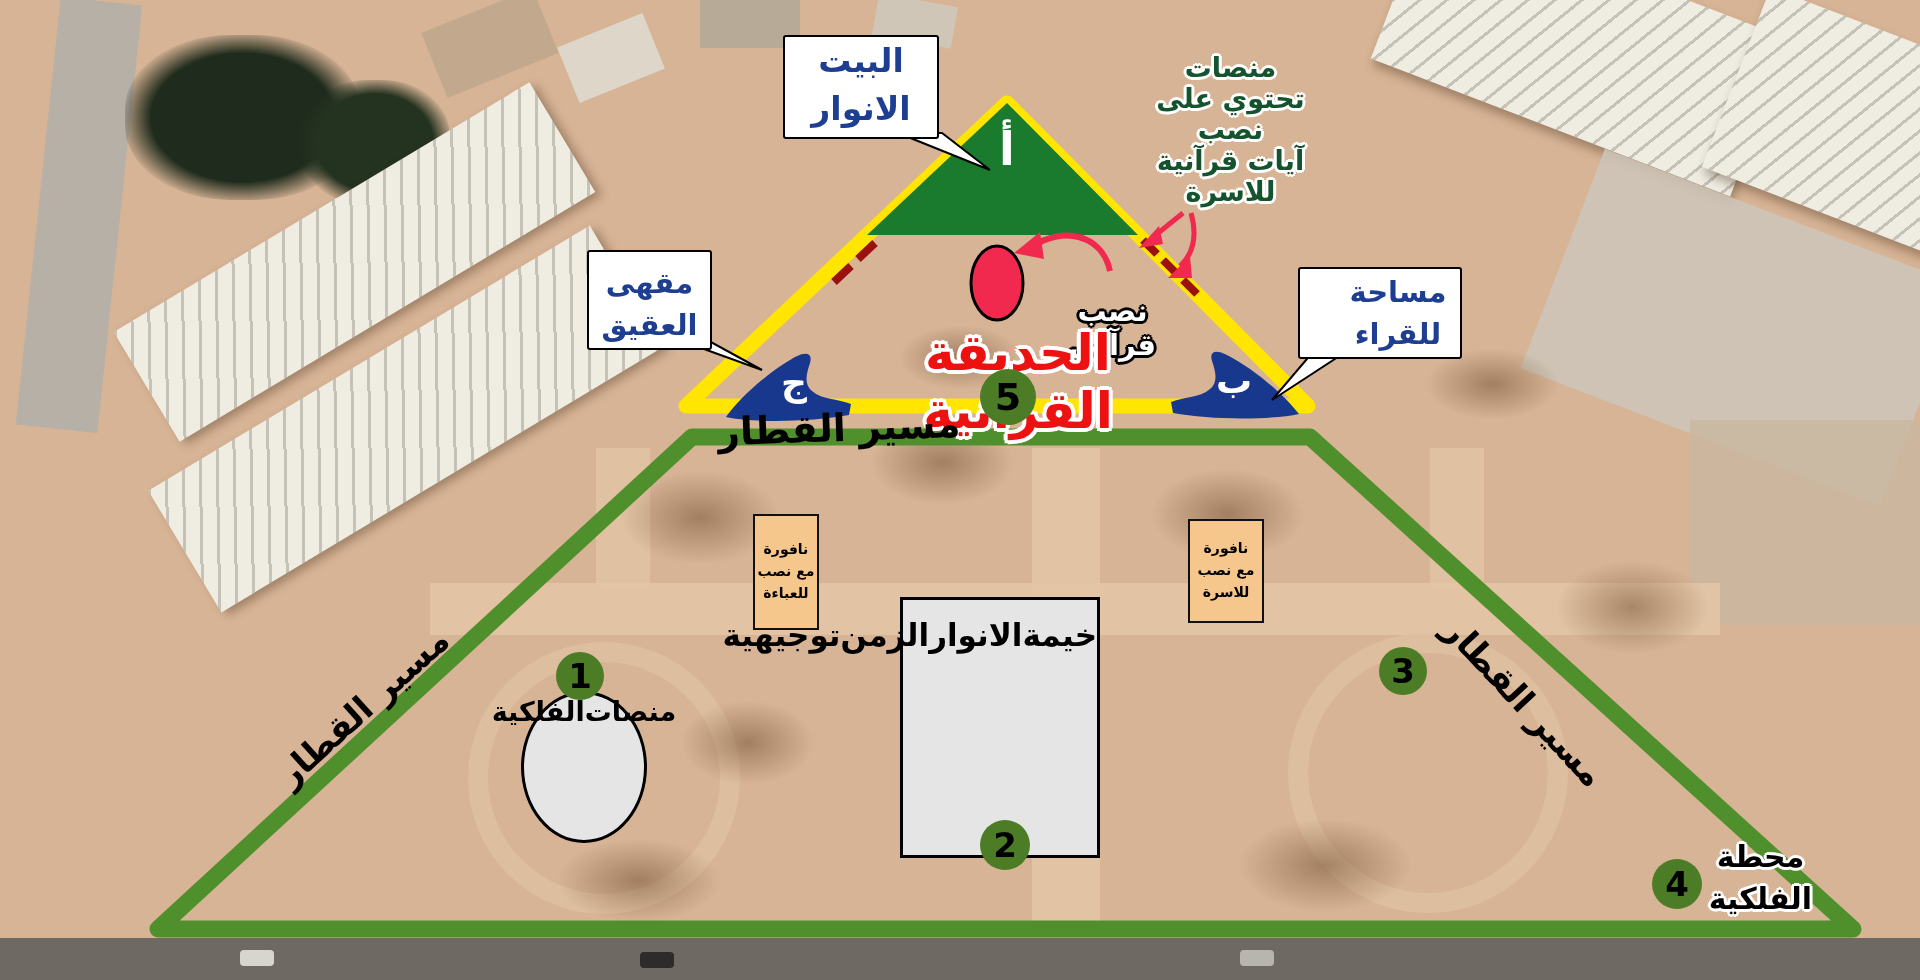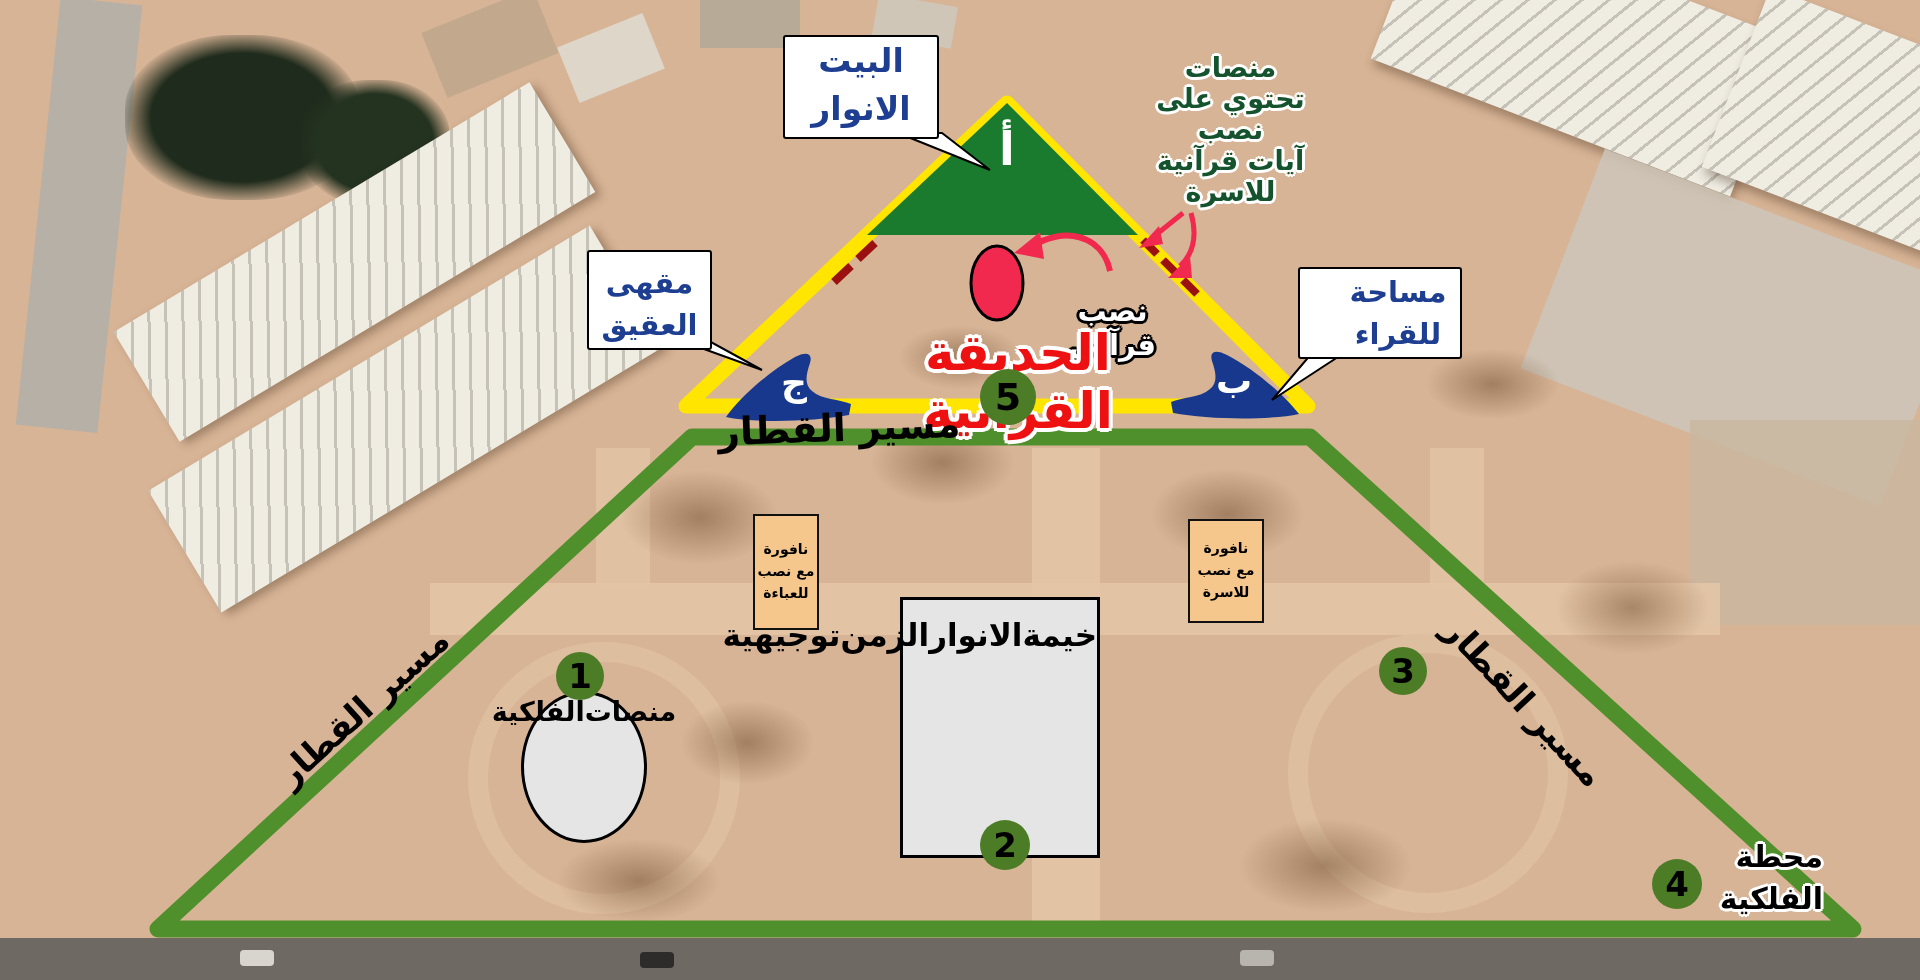--- a/index.html
+++ b/index.html
@@ -146,18 +146,18 @@
   </div>
   <div class="fountain" style="left:1188px;top:519px;width:72px;height:100px;font-size:14px;">
     <div>نافورة</div>
     <div>مع نصب</div>
     <div>للاسرة</div>
   </div>
 
   <div class="route-label" style="left:718px;top:406px;font-size:38px;transform:rotate(-2deg);">مسير القطار</div>
   <div class="route-label" style="left:363px;top:707px;font-size:34px;transform:translate(-50%,-50%) rotate(-42deg);">مسير القطار</div>
   <div class="route-label" style="left:1524px;top:702px;font-size:34px;transform:translate(-50%,-50%) rotate(47deg);">مسير القطار</div>
-  <div class="lbl halo-w" style="left:1698px;top:836px;width:125px;font-size:30px;font-weight:bold;color:#000;line-height:1.4;">
+  <div class="lbl halo-w" style="left:1698px;top:836px;width:125px;text-align:center;font-size:30px;font-weight:bold;color:#000;line-height:1.4;">
     <div>محطة</div>
     <div>الفلكية</div>
   </div>
 
 </div>
 
 </body></html>

